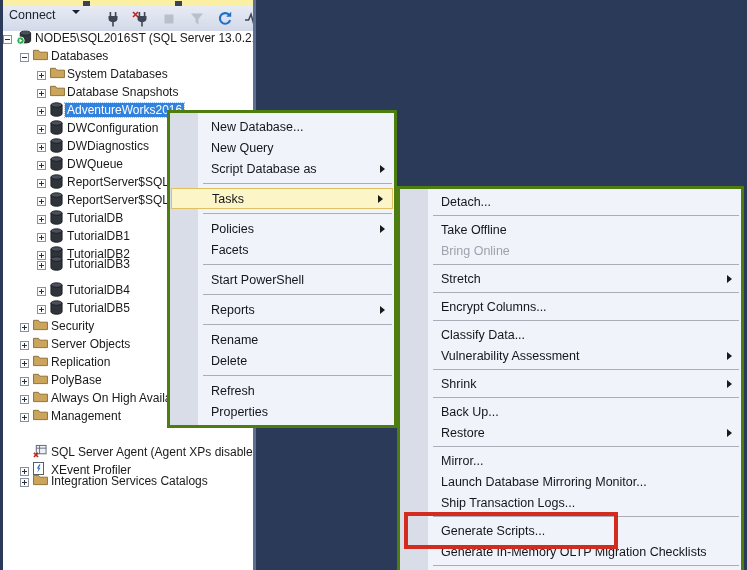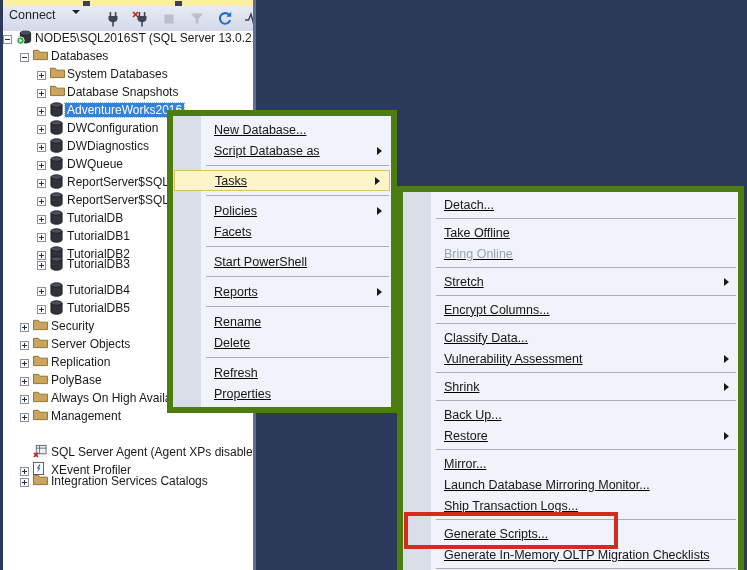--- a/index.html
+++ b/index.html
@@ -25,21 +25,21 @@
   .caret-down{width:0;height:0;border-left:4px solid transparent;border-right:4px solid transparent;border-top:4px solid #1A2230;margin-top:2px;}
   .tb-btn{width:26px;height:22px;display:flex;align-items:center;justify-content:center;}
   .tree{position:absolute;left:0;top:31px;width:253px;height:539px;background:#fff;}
   .tree-row{position:absolute;left:0;width:253px;height:18px;font-size:12px;color:#1A1A1A;white-space:nowrap;}
   .tree-row .expander{position:absolute;top:4px;}
   .tree-row .node-icon{position:absolute;top:1px;}
   .tree-row .lbl{position:absolute;top:2px;line-height:14px;}
   .tree-row .lbl.selected{background:#3182DE;color:#fff;padding:0 2px;margin-left:-2px;outline:1px dotted #9CC3F0;}
   .panel-left-edge{position:absolute;left:0;top:0;width:3px;height:570px;background:#2B3A58;}
   
-  .menu{position:absolute;background:#F0F3F9;border:6px solid #4d7c0f;box-sizing:border-box;text-decoration:underline;}
+  .menu{position:absolute;background:#F0F3F9;border:3px solid #4d7c0f;box-sizing:border-box;}
   .menu .gutter{position:absolute;left:0;top:0;bottom:0;width:28px;background:#D9DDE8;}
   .menu-item{position:relative;height:21px;display:flex;align-items:center;padding-left:41px;font-size:12.5px;color:#14161A;white-space:nowrap;cursor:default;}
   .menu-item.disabled{color:#9DA3AE;}
   .menu-item.highlight{background:#FCF5C8;border:1px solid #E0C060;box-sizing:border-box;margin:0 1px;padding-left:40px;}
   .menu-sep{height:1px;background:#A9AEB8;margin:4px 2px 4px 33px;}
   .menu2 .menu-sep{margin:3px 2px 3px 33px;}
   .submenu-arrow{position:absolute;right:9px;top:50%;margin-top:-4px;width:0;height:0;
     border-top:4px solid transparent;border-bottom:4px solid transparent;border-left:5px solid #1A1A1A;}
   #menu1{left:167px;top:110px;width:230px;padding:3px 0;}
   #menu2{left:397px;top:186px;width:347px;padding:2px 0 4px 0;}
@@ -394,20 +394,23 @@
   </div>
   <div class="panel-edge-right"></div>
 
   <div class="menu menu1" id="menu1">
     <div class="gutter"></div>
     <div id="menu1-items" style="position:relative;">
         <div class="menu-item">
           <span>New Database...</span>
         </div>
         <div class="menu-item">
+          <span>New Query</span>
+        </div>
+        <div class="menu-item">
           <span>Script Database as</span>
           <i class="submenu-arrow"></i>
         </div>
         <div class="menu-sep"></div>
         <div class="menu-item highlight">
           <span>Tasks</span>
           <i class="submenu-arrow"></i>
         </div>
         <div class="menu-sep"></div>
         <div class="menu-item">

